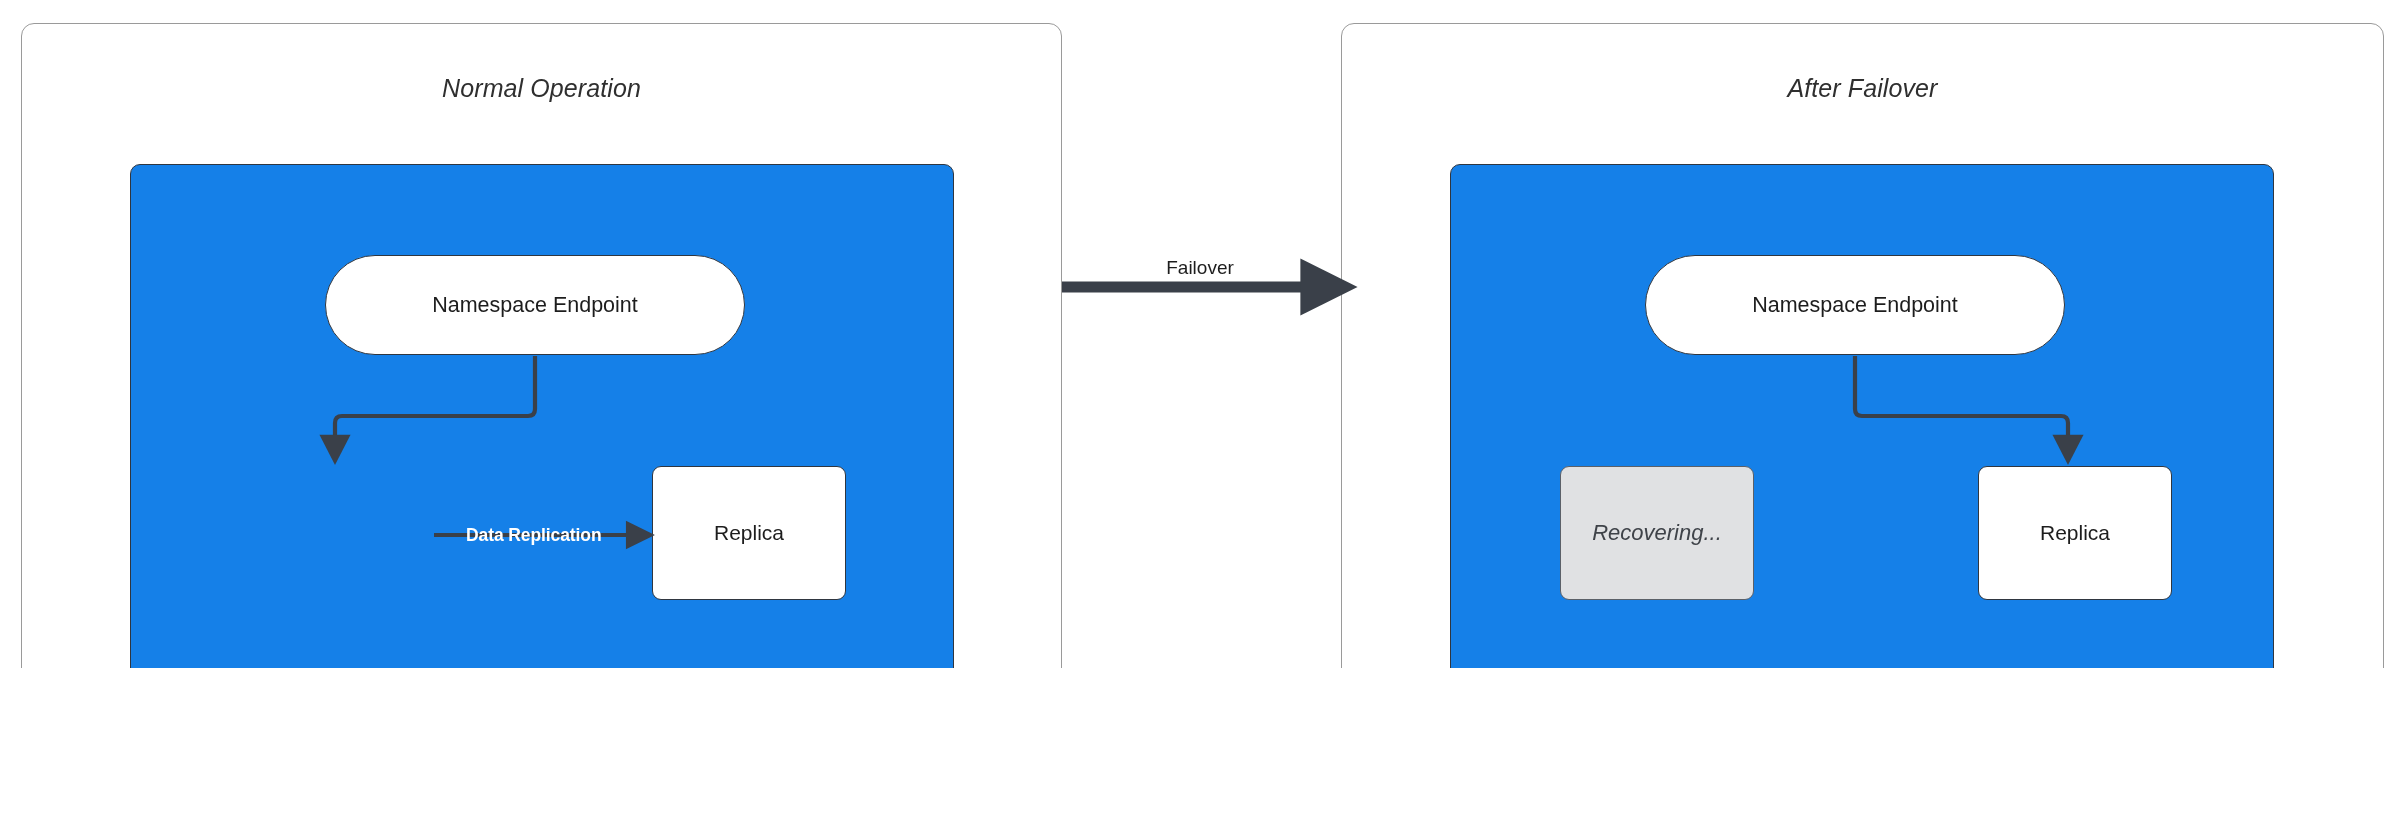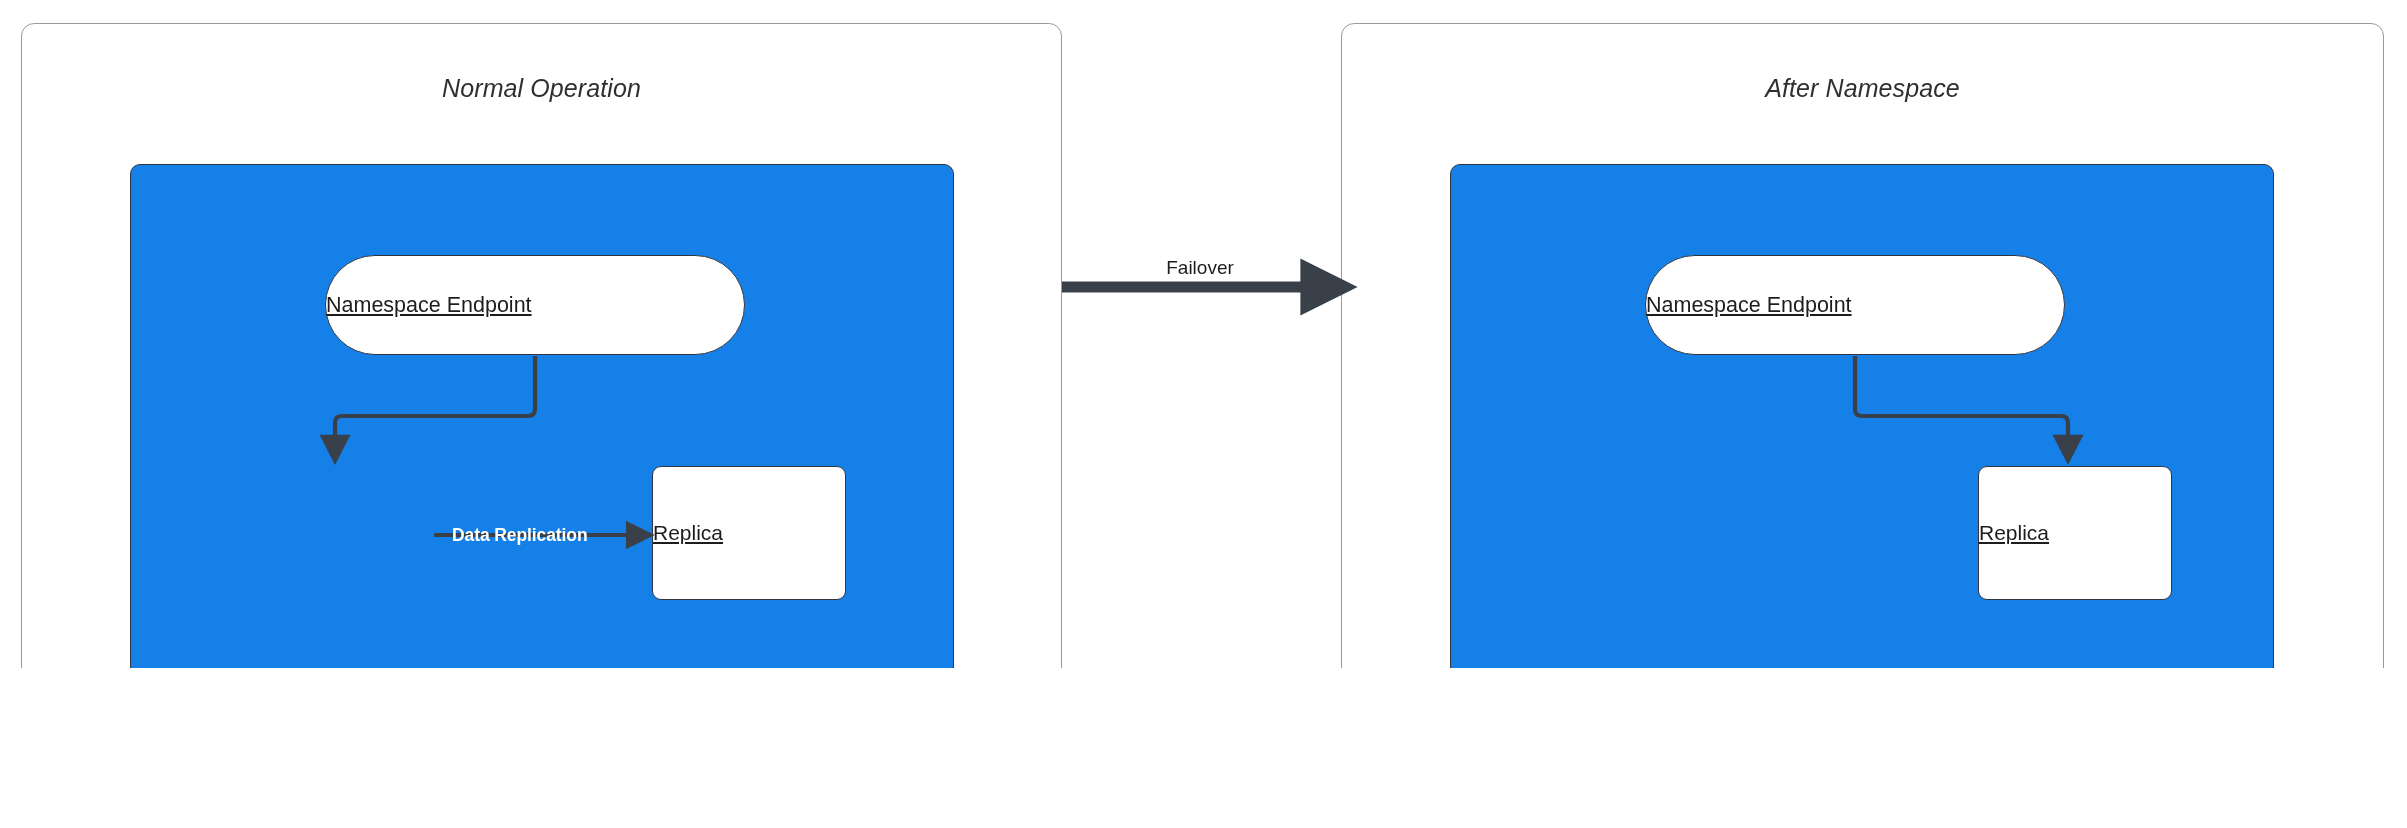--- a/index.html
+++ b/index.html
@@ -54,28 +54,27 @@
   }
   #blue-left  { left: 130px;  top: 164px; width: 824px; height: 532px; }
   #blue-right { left: 1450px; top: 164px; width: 824px; height: 532px; }
 
   
   .node {
     position: absolute;
     box-sizing: border-box;
     display: flex;
     align-items: center;
-    justify-content: flex-start;
+    justify-content: center;
     text-align: center;
     background: #ffffff;
     border: 1.6px solid #2f3640;
     color: #1d1d1d;
     font-size: 21px;
     line-height: 1.32;
-    text-decoration: underline;
   }
   .node.pill {
     border-radius: 52px;
     font-size: 21.5px;
   }
   .node.rect {
     border-radius: 9px;
   }
   .node.recovering {
     background: #e0e1e3;
@@ -107,21 +106,21 @@
   
   .edge-label {
     position: absolute;
     font-size: 17.5px;
     font-weight: bold;
     color: #ffffff;
     white-space: nowrap;
     letter-spacing: -0.1px;
   }
   #label-data-replication {
-    left: 452px;
+    left: 466px;
     top: 525px;
     line-height: 20px;
   }
   #label-failover {
     position: absolute;
     left: 1060px;
     top: 257px;
     width: 280px;
     text-align: center;
     font-size: 19px;
@@ -144,29 +143,32 @@
   <div class="node pill" id="node-endpoint-left">
     <span>Namespace Endpoint</span>
   </div>
 
 
   <div class="node rect" id="node-replica-l">
     <span>Replica</span>
   </div>
 
   <div class="panel" id="panel-right">
-    <div class="panel-title">After Namespace</div>
+    <div class="panel-title">After Failover</div>
   </div>
 
   <div class="blue-zone" id="blue-right"></div>
 
   <div class="node pill" id="node-endpoint-right">
     <span>Namespace Endpoint</span>
   </div>
 
+  <div class="node rect recovering" id="node-recovering">
+    <span>Recovering...</span>
+  </div>
 
   <div class="node rect" id="node-replica-r">
     <span>Replica</span>
   </div>
 
   <svg id="wires" viewBox="0 0 2407 828" xmlns="http://www.w3.org/2000/svg">
     <defs>
       <marker id="arrow-thin" markerWidth="9" markerHeight="9" refX="5.2" refY="4.5" orient="auto" markerUnits="strokeWidth">
         <path d="M0.4,0.8 L7.6,4.5 L0.4,8.2 z" fill="#3a4049"></path>
       </marker>

